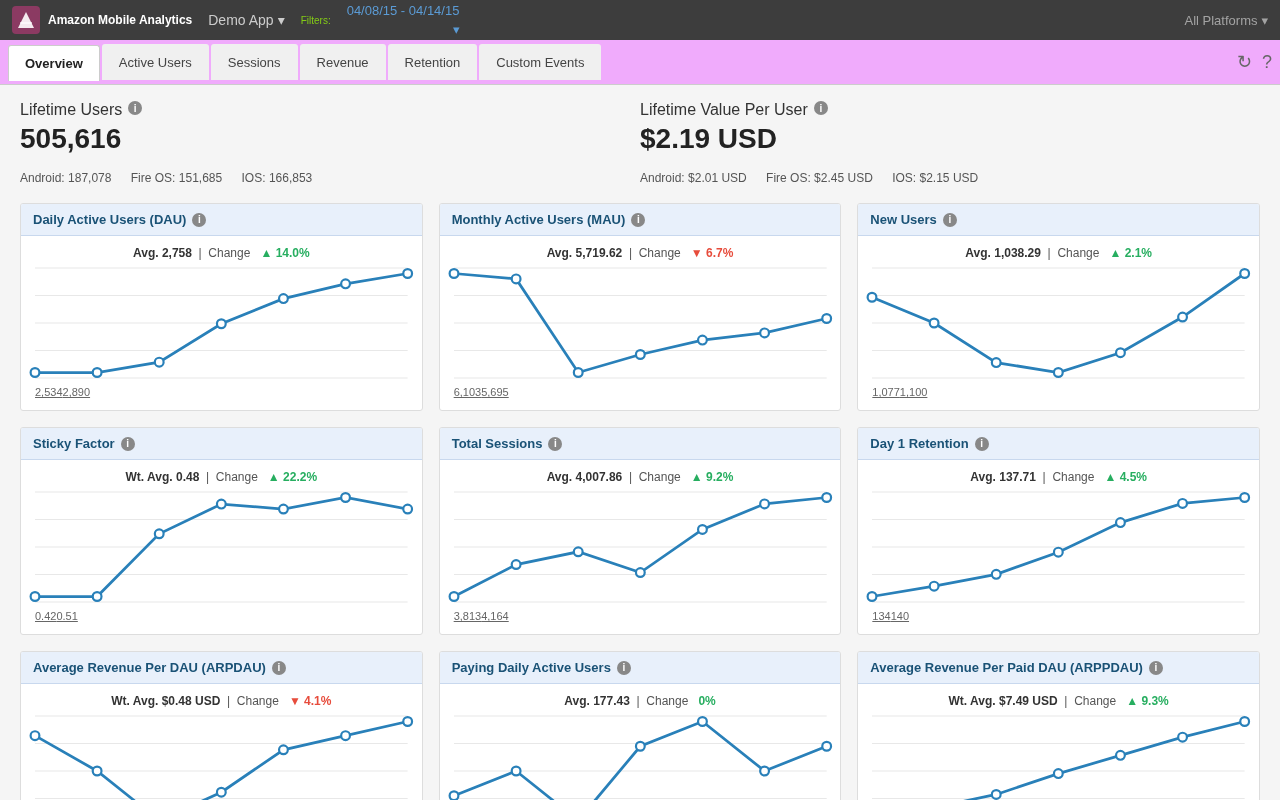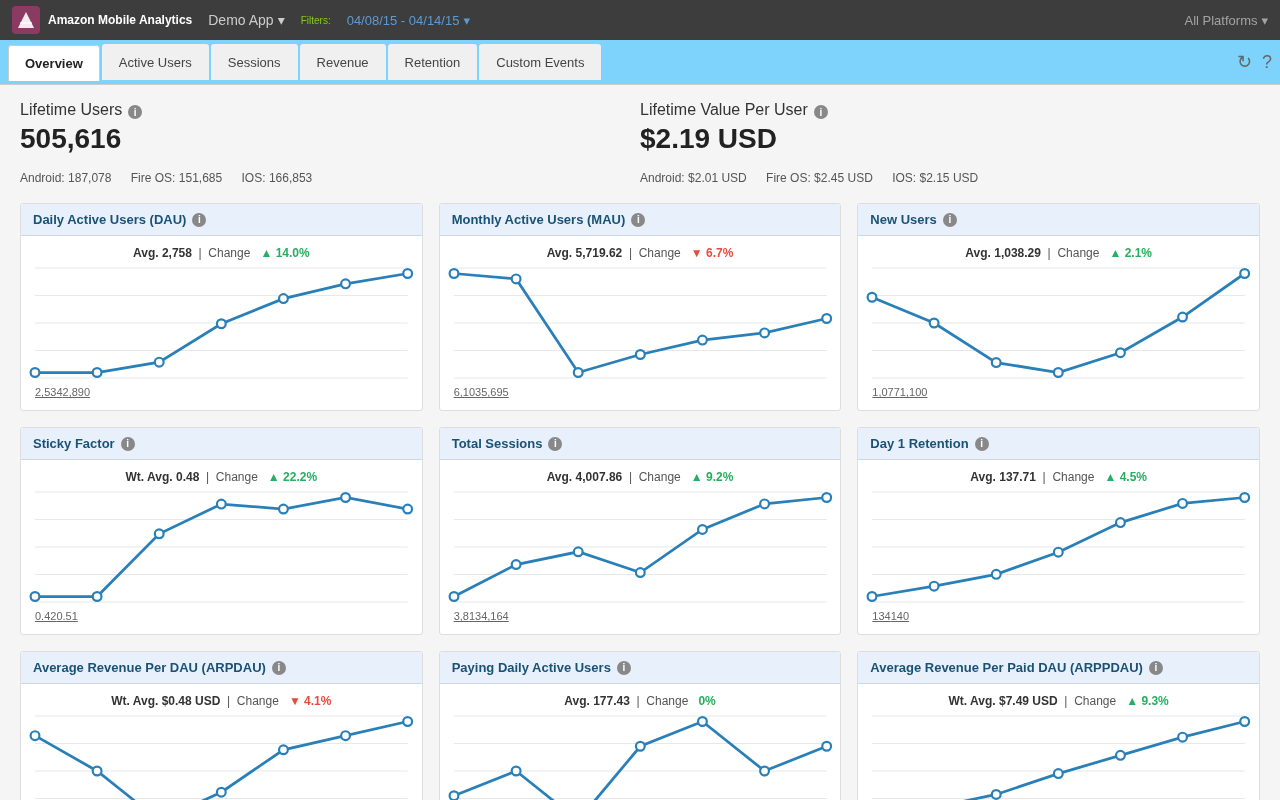--- a/index.html
+++ b/index.html
@@ -18,30 +18,30 @@
       display: flex; align-items: center; gap: 8px; color: #fff; font-weight: bold; font-size: 12px;
     }
     #topnav .logo-icon {
       width: 28px; height: 28px;
     }
     .nav-app-btn {
       background: none; border: none; color: #ccc; font-size: 14px; cursor: pointer; display: flex; align-items: center; gap: 4px;
     }
     .nav-filter-label { color: #84cc16; font-size: 10px; }
     .nav-filter-btn {
-      background: none; border: none; color: #5b9bd5; font-size: 13px; cursor: pointer; display: flex; align-items: flex-end; gap: 4px;
+      background: none; border: none; color: #5b9bd5; font-size: 13px; cursor: pointer; display: flex; align-items: flex-end; gap: 4px; flex-direction: column;
     }
     .nav-spacer { flex: 1; }
     .nav-platforms-btn {
       background: none; border: none; color: #a3a3a3; font-size: 13px; cursor: pointer; display: flex; align-items: center; gap: 4px;
     }
 
     
     #tabbar {
-      background: #7dd3fc;
+      background: #f0abfc;
       border-bottom: 1px solid #ccc;
       display: flex;
       align-items: center;
       padding: 0 8px;
       height: 45px;
     }
     .tab {
       padding: 10px 16px;
       font-size: 13px;
       cursor: pointer;
@@ -83,21 +83,21 @@
       gap: 0;
       margin-bottom: 18px;
     }
     .lifetime-block {
       flex: 1;
     }
     .lifetime-title {
       font-size: 16px;
       color: #333;
       margin-bottom: 4px;
-      display: flex; align-items: flex-end; gap: 6px;
+      display: flex; align-items: flex-start; gap: 6px;
     }
     .lifetime-value {
       font-size: 28px;
       font-weight: bold;
       color: #222;
       margin-bottom: 16px;
     }
     .lifetime-sub {
       font-size: 12px;
       color: #555;

